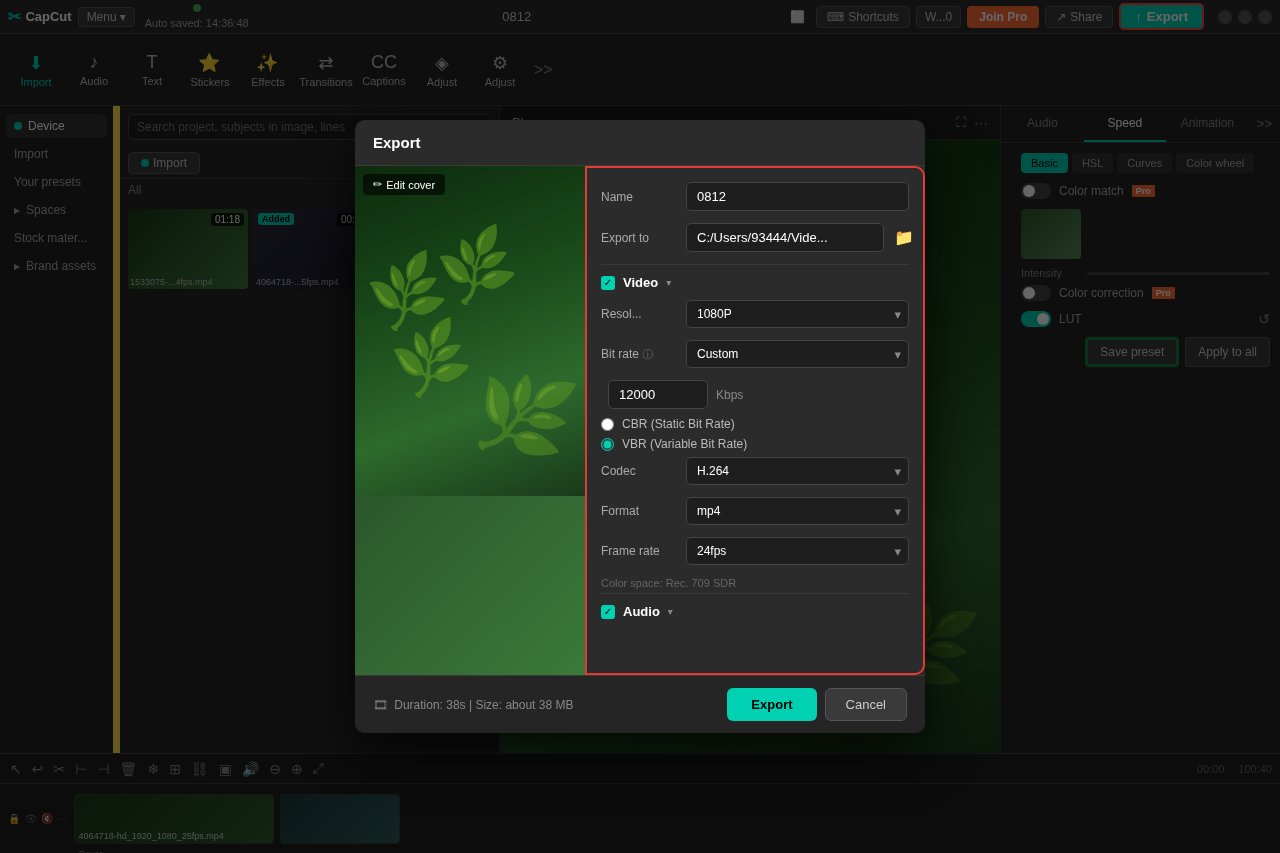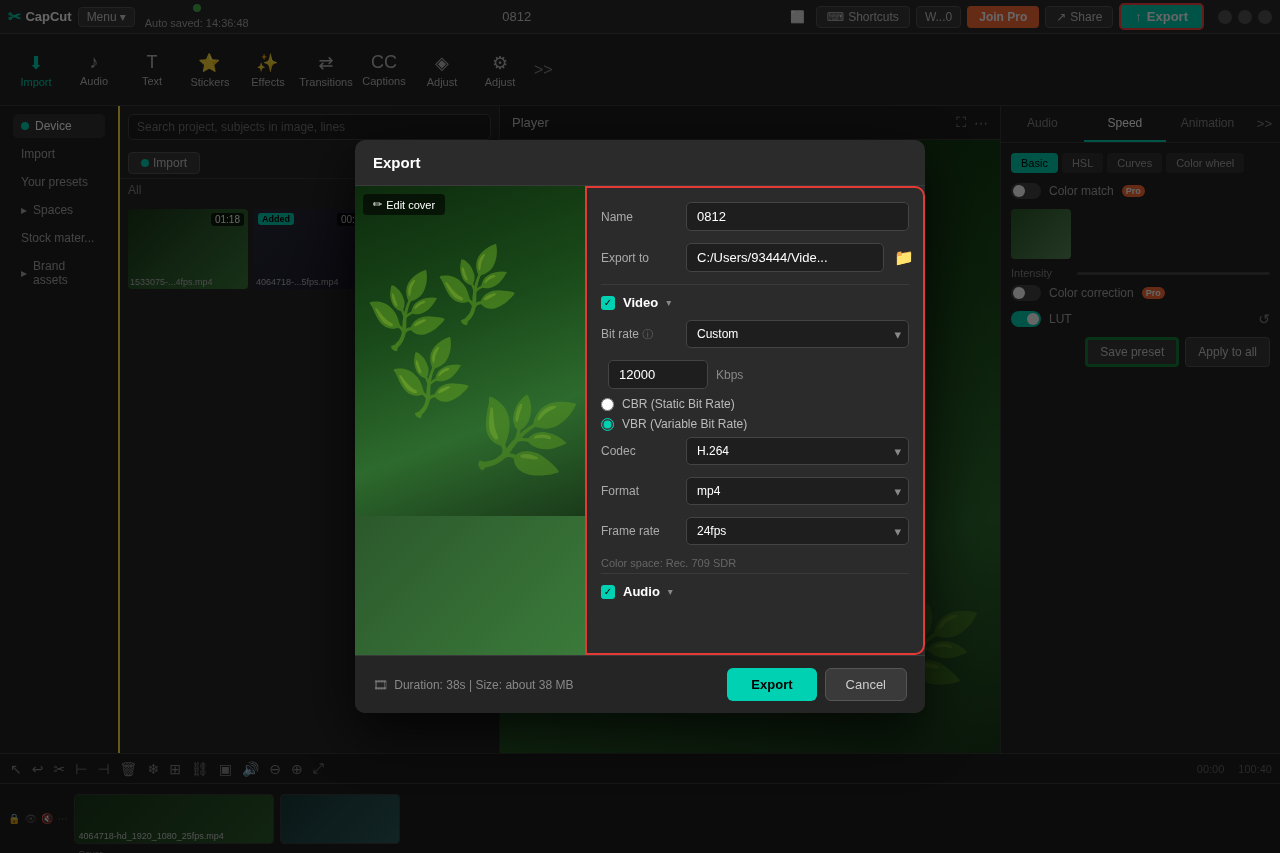--- a/index.html
+++ b/index.html
@@ -84,22 +84,22 @@
     .tool-icon { font-size:18px; }
     .tool-more { font-size:16px; color:#888; margin-left:4px; cursor:pointer; }
 
     
     .main-layout {
       display:flex; height: calc(853px - 34px - 72px - 100px);
     }
 
     
     .left-panel {
-      width:120px; background:#222; border-right:2px solid #fde047;
-      display:flex;flex-direction:column;padding:8px 13px;gap:4px; overflow-y:auto;
+      width:120px; background:#222; border-right:7px solid #fde047;
+      display:flex;flex-direction:column;padding:8px 6px;gap:4px; overflow-y:auto;
     }
     .left-item {
       display:flex;align-items:center;gap:6px;padding:5px 8px;border-radius:5px;
       cursor:pointer;font-size:12px;color:#aaa;
     }
     .left-item.active { background:#333; color:#fff; }
     .left-item .li-dot { width:8px;height:8px;background:#00d1b2;border-radius:50%; }
 
     
     .media-panel {
@@ -172,42 +172,42 @@
       display:flex;flex-direction:column;
     }
     .right-tabs {
       display:flex;border-bottom:1px solid #3a3a3a;
     }
     .right-tab {
       flex:1;text-align:center;padding:10px 4px;font-size:12px;color:#888;cursor:pointer;
     }
     .right-tab.active { color:#fff;border-bottom:2px solid #00d1b2; }
     .right-tab-more { padding:10px 8px;color:#888;cursor:pointer; }
-    .right-content { padding:10px;flex:1;overflow-y:auto; }
+    .right-content { padding:10px;flex:1;overflow-y:auto;margin-left:10px; }
     .color-tabs {
       display:flex;gap:4px;margin-bottom:10px;
     }
     .color-tab {
       padding:4px 10px;background:#333;border-radius:4px;font-size:11px;color:#aaa;cursor:pointer;
     }
     .color-tab.active { background:#00d1b2;color:#000; }
     .toggle-row {
       display:flex;align-items:center;gap:8px;margin-bottom:10px;
     }
     .toggle-label { font-size:12px;color:#aaa; }
     .toggle { width:30px;height:16px;background:#444;border-radius:8px;cursor:pointer;position:relative; }
     .toggle.on { background:#00d1b2; }
     .toggle-thumb {
       position:absolute;top:2px;width:12px;height:12px;background:#fff;border-radius:50%;
       transition:left 0.2s;
     }
     .toggle.on .toggle-thumb { left:16px; }
     .toggle.off .toggle-thumb { left:2px; }
     .pro-badge {
-      background:#ff6b35;color:#fff;font-size:9px;padding:1px 4px;border-radius:6px;font-weight:600;
+      background:#ff6b35;color:#fff;font-size:9px;padding:1px 4px;border-radius:1px;font-weight:600;
     }
     .lut-thumb {
       width:60px;height:50px;background:linear-gradient(135deg,#2a5a2a,#5a8a5a);
       border-radius:4px;margin-bottom:8px;
     }
     .slider-row {
       display:flex;align-items:center;gap:6px;margin-bottom:6px;
     }
     .slider-label { font-size:11px;color:#888;width:60px; }
     .slider {
@@ -632,20 +632,31 @@
         </div>
 
         <div style="height:1px;background:#3a3a3a;margin-bottom:10px;"></div>
 
         <div class="section-title">
           <div class="section-check">✓</div>
           <span class="section-name">Video</span>
           <span class="section-arrow">▾</span>
         </div>
 
+        <div class="form-row">
+          <span class="form-label">Resol...</span>
+          <div class="select-wrapper">
+            <select>
+              <option>1080P</option>
+              <option>720P</option>
+              <option>480P</option>
+              <option>4K</option>
+            </select>
+          </div>
+        </div>
 
         <div class="form-row">
           <span class="form-label">
             <span>Bit rate</span>
             <span class="info-icon"> ⓘ</span>
           </span>
           <div class="select-wrapper">
             <select>
               <option>Custom</option>
               <option>Low</option>

